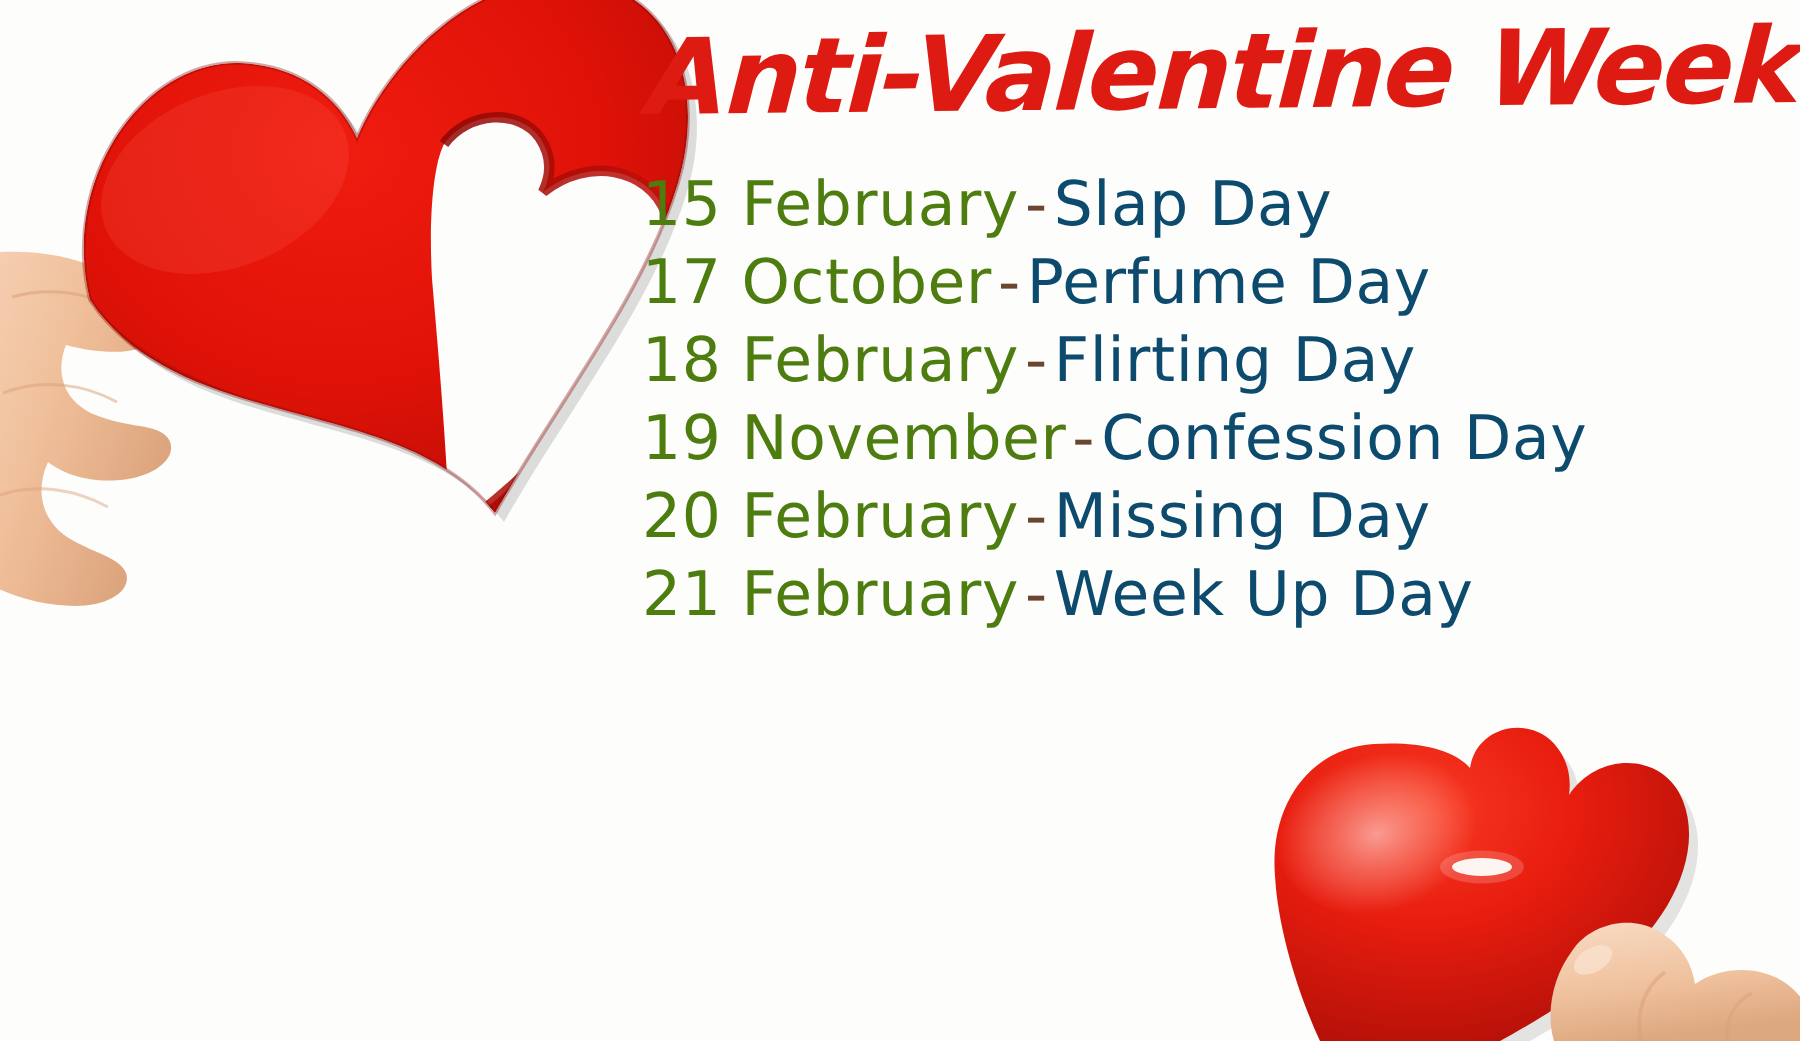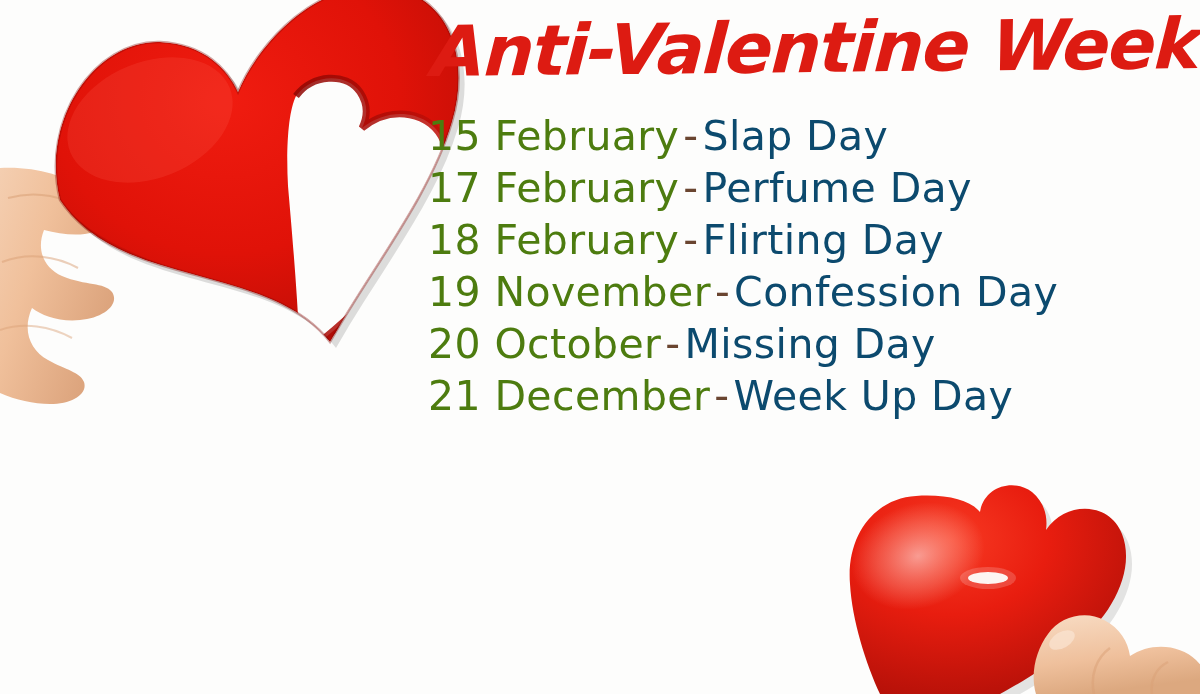--- a/index.html
+++ b/index.html
@@ -248,29 +248,29 @@
     </svg>
   </div>
 
   <div id="title">Anti-Valentine Week</div>
 
   <ul id="day-list">
     <li>
       <span class="date">15 February</span><span class="sep">-</span><span class="label">Slap Day</span>
     </li>
     <li>
-      <span class="date">17 February</span><span class="sep">-</span><span class="label">Perfume Day</span>
+      <span class="date">17 October</span><span class="sep">-</span><span class="label">Perfume Day</span>
     </li>
     <li>
       <span class="date">18 February</span><span class="sep">-</span><span class="label">Flirting Day</span>
     </li>
     <li>
       <span class="date">19 November</span><span class="sep">-</span><span class="label">Confession Day</span>
     </li>
     <li>
-      <span class="date">20 October</span><span class="sep">-</span><span class="label">Missing Day</span>
-    </li>
-    <li>
-      <span class="date">21 December</span><span class="sep">-</span><span class="label">Week Up Day</span>
+      <span class="date">20 February</span><span class="sep">-</span><span class="label">Missing Day</span>
+    </li>
+    <li>
+      <span class="date">21 February</span><span class="sep">-</span><span class="label">Week Up Day</span>
     </li>
   </ul>
 
 </div>
 
 </body></html>

